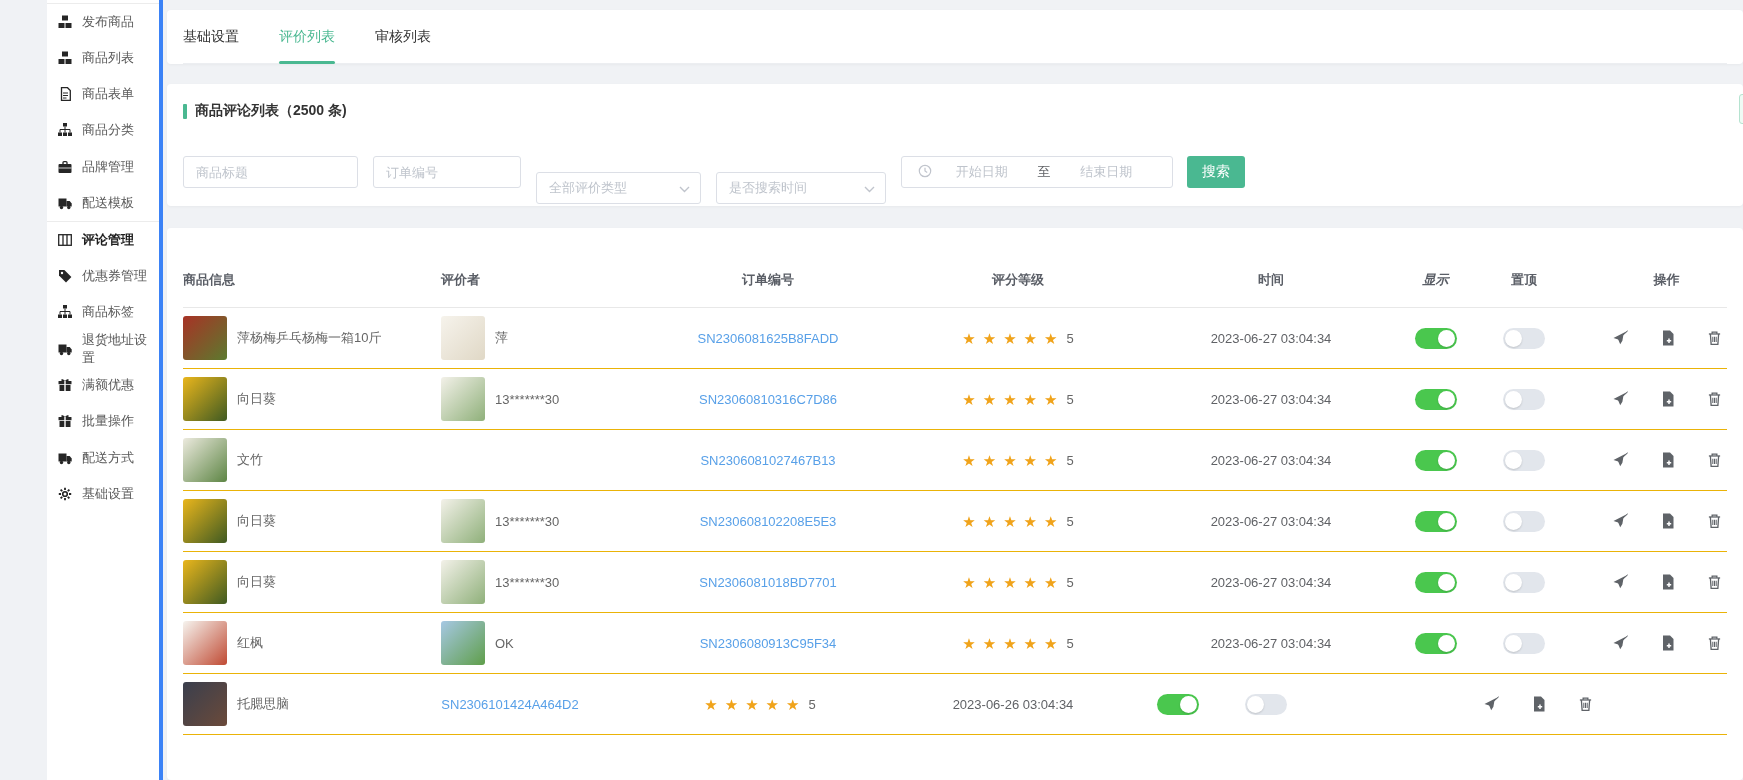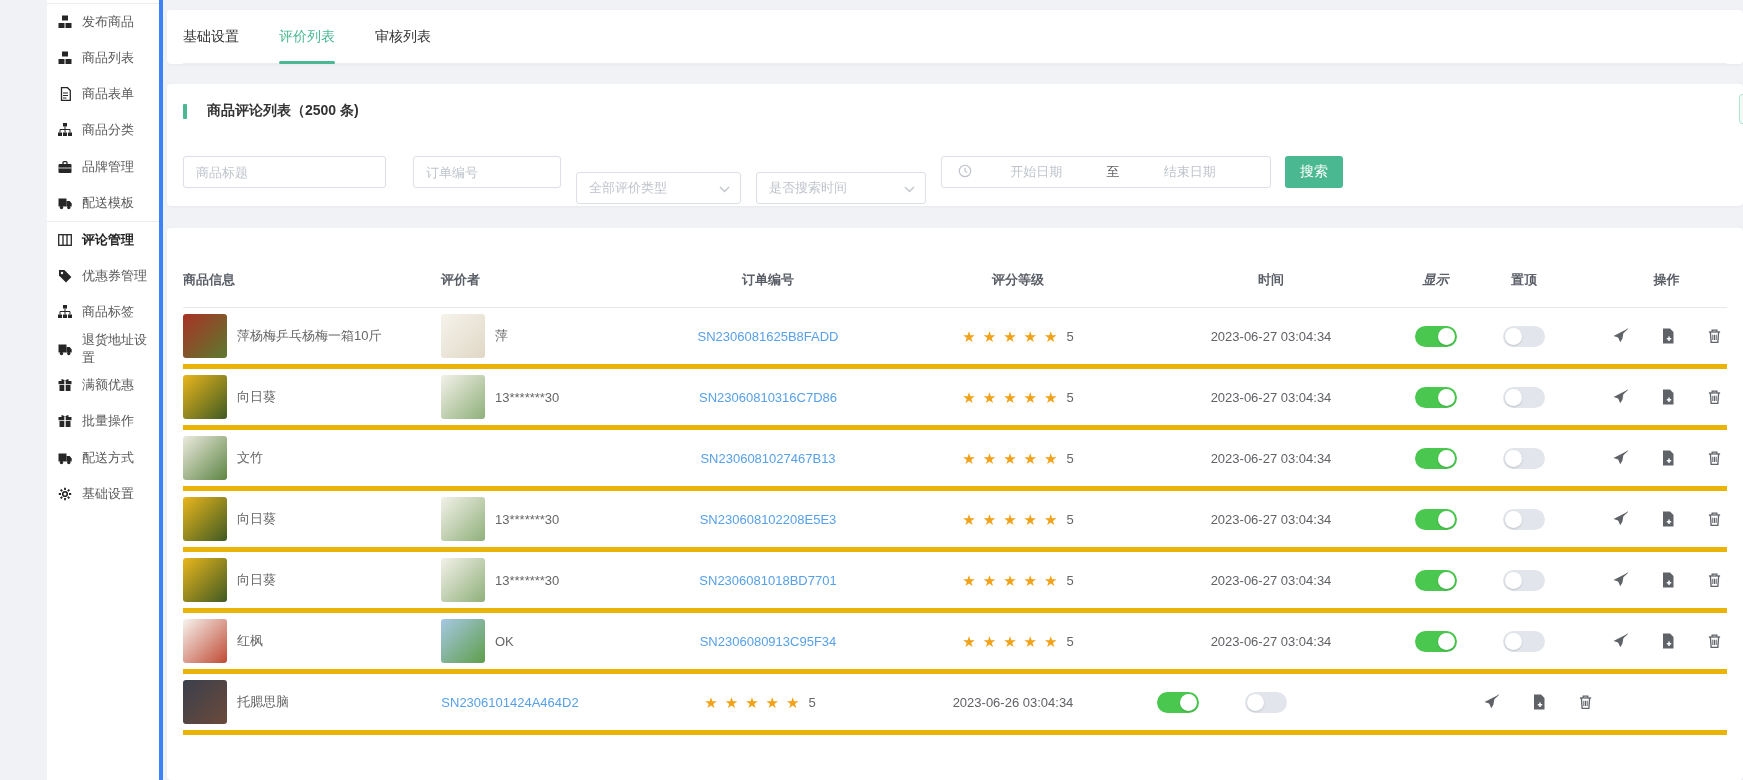--- a/index.html
+++ b/index.html
@@ -22,43 +22,43 @@
 
   
   .tabs-card { height:54px; padding:0 16px; flex:none; }
   .tabs { display:flex; gap:40px; height:100%; border-bottom:1px solid #eceef1; width:100%; }
   .tab { position:relative; display:flex; align-items:center; font-size:14px; color:#333; cursor:pointer; height:100%; }
   .tab.active { color:var(--accent-green); }
   .tab.active::after { content:""; position:absolute; left:0; right:0; bottom:-1px; height:3px; border-radius:2px; background:var(--accent-green); }
 
   
   .filter-card { height:122px; margin-top:20px; padding:16px; position:relative; flex:none; }
-  .panel-title-row { display:flex; align-items:center; gap:20px; height:22px; margin-bottom:18px; }
+  .panel-title-row { display:flex; align-items:center; gap:8px; height:22px; margin-bottom:18px; }
   .green-bar { width:4px; height:15px; background:var(--accent-green); border-radius:1px; }
   .panel-title { font-size:14px; font-weight:bold; color:#333; }
   .add-btn { position:absolute; left:1572px; top:10px; width:96px; height:30px; background:#effbf5; border:1px solid #b5e3d0; border-radius:3px; color:var(--accent-green); font-size:13px; text-align:left; padding-left:14px; cursor:pointer; }
   .filter-row { display:flex; align-items:center; }
   .f-input, .f-select, .f-daterange { height:32px; border:1px solid #dcdfe6; border-radius:3px; background:#fff; font-size:13px; }
   .f-input { padding:0 12px; color:#606266; outline:none; }
   .f-input::placeholder { color:#bfc4cc; }
-  .f-input.w1 { width:203px; margin-right:27px; }
+  .f-input.w1 { width:175px; margin-right:15px; }
   .f-input.w2 { width:148px; margin-right:15px; }
   .f-select { display:flex; align-items:center; justify-content:space-between; padding:0 10px 0 12px; color:#bfc4cc; cursor:pointer;margin-top:32px; }
   .f-select.w3 { width:165px; margin-right:15px; }
   .f-select.w4 { width:170px; margin-right:15px; }
-  .f-daterange { width:330px; display:flex; align-items:center; padding:0 16px; margin-right:14px; color:#bfc4cc; }
+  .f-daterange { width:272px; display:flex; align-items:center; padding:0 16px; margin-right:14px; color:#bfc4cc; }
   .f-daterange .d-part { flex:1; text-align:center; }
   .f-daterange .d-sep { color:#606266; padding:0 6px; }
   .search-btn { width:58px; height:32px; background:var(--accent-green); border:none; border-radius:3px; color:#fff; font-size:14px; cursor:pointer; }
 
   
   .table-card { flex:1; min-height:0; margin-top:22px; padding:24px 16px 0; display:flex; flex-direction:column; overflow:hidden; }
   .trow, .thead { display:flex; align-items:center; }
   .thead { height:56px; border-bottom:1px solid #e8e8e8; color:#5a5e66; font-weight:bold; font-size:13px; flex:none; }
-  .trow { height:61px; border-bottom:5px solid #eab308; }
+  .trow { height:61px; border-bottom:1px solid #eab308; }
   .cell { display:flex; align-items:center; }
   .c-product { width:258px; }
   .c-reviewer { width:212px; }
   .c-order { width:230px; justify-content:center; }
   .c-rating { width:270px; justify-content:center; }
   .c-time { width:236px; justify-content:center; }
   .c-show { width:93px; justify-content:center;font-style:italic; }
   .c-top { width:84px; justify-content:center; }
   .c-ops { flex:1; justify-content:center; gap:32px; padding-left:40px; }
   .thumb { width:44px; height:44px; border-radius:3px; margin-right:10px; flex:none; display:flex; align-items:center; justify-content:center; }

